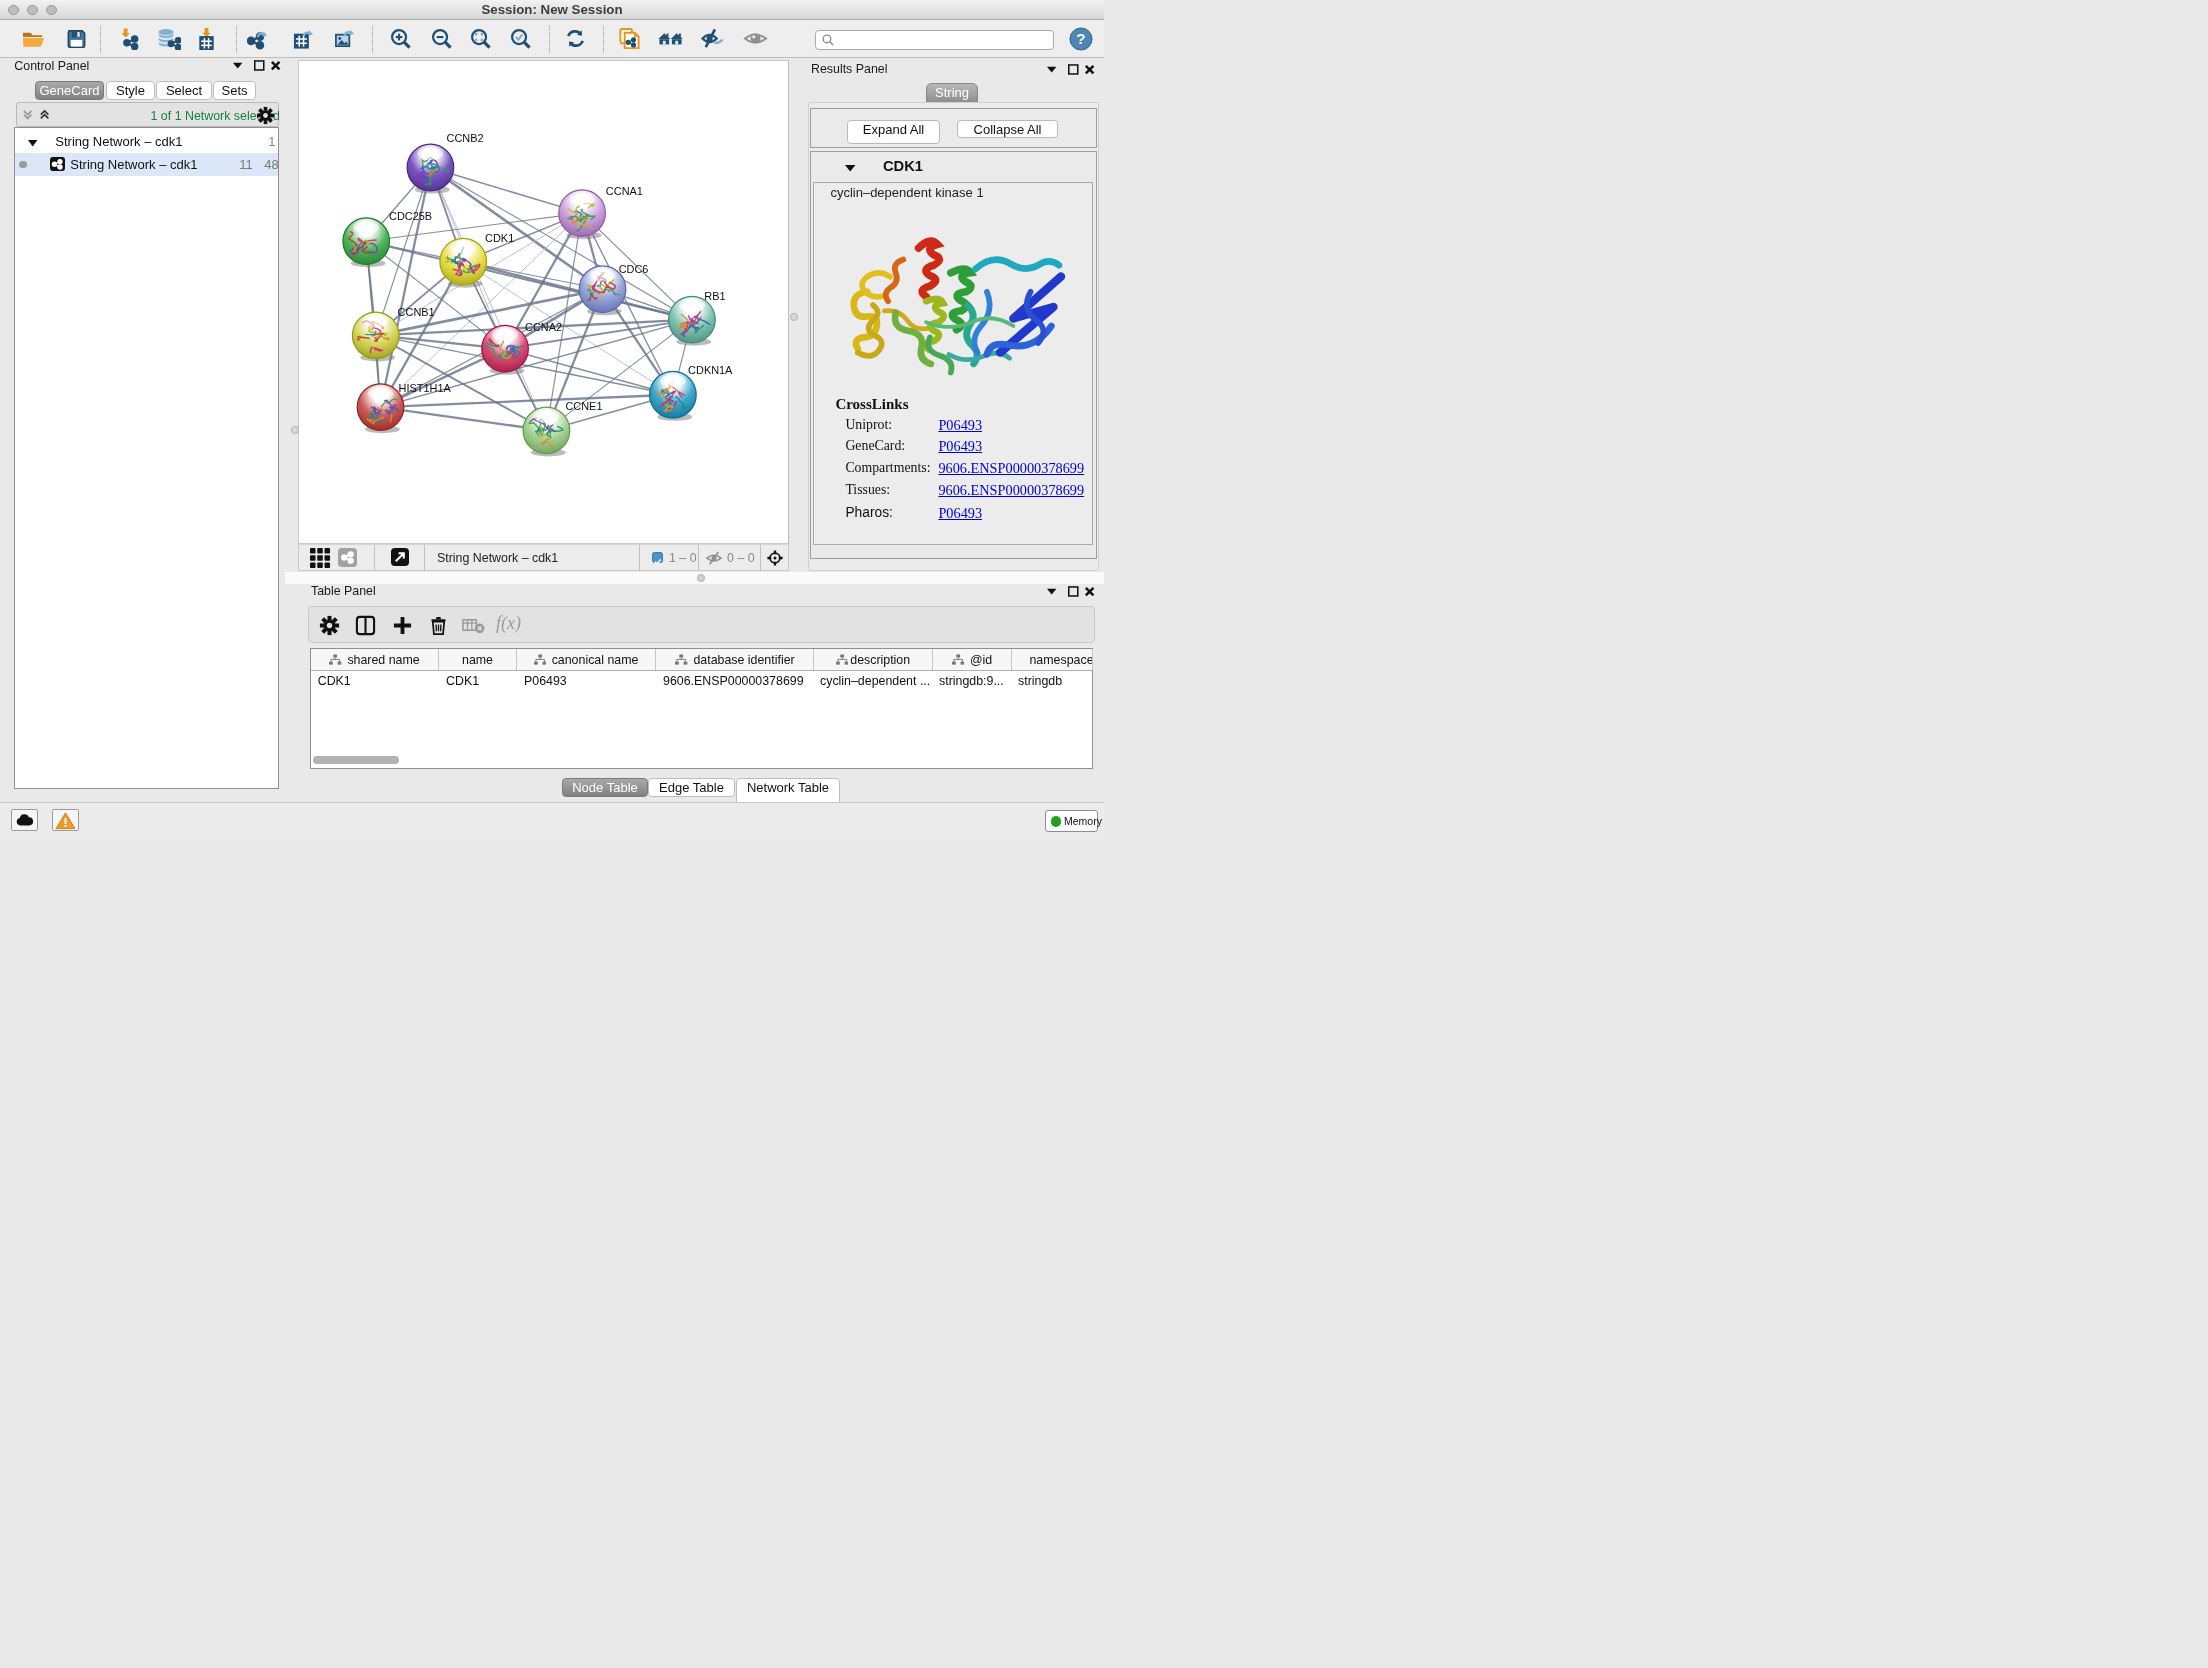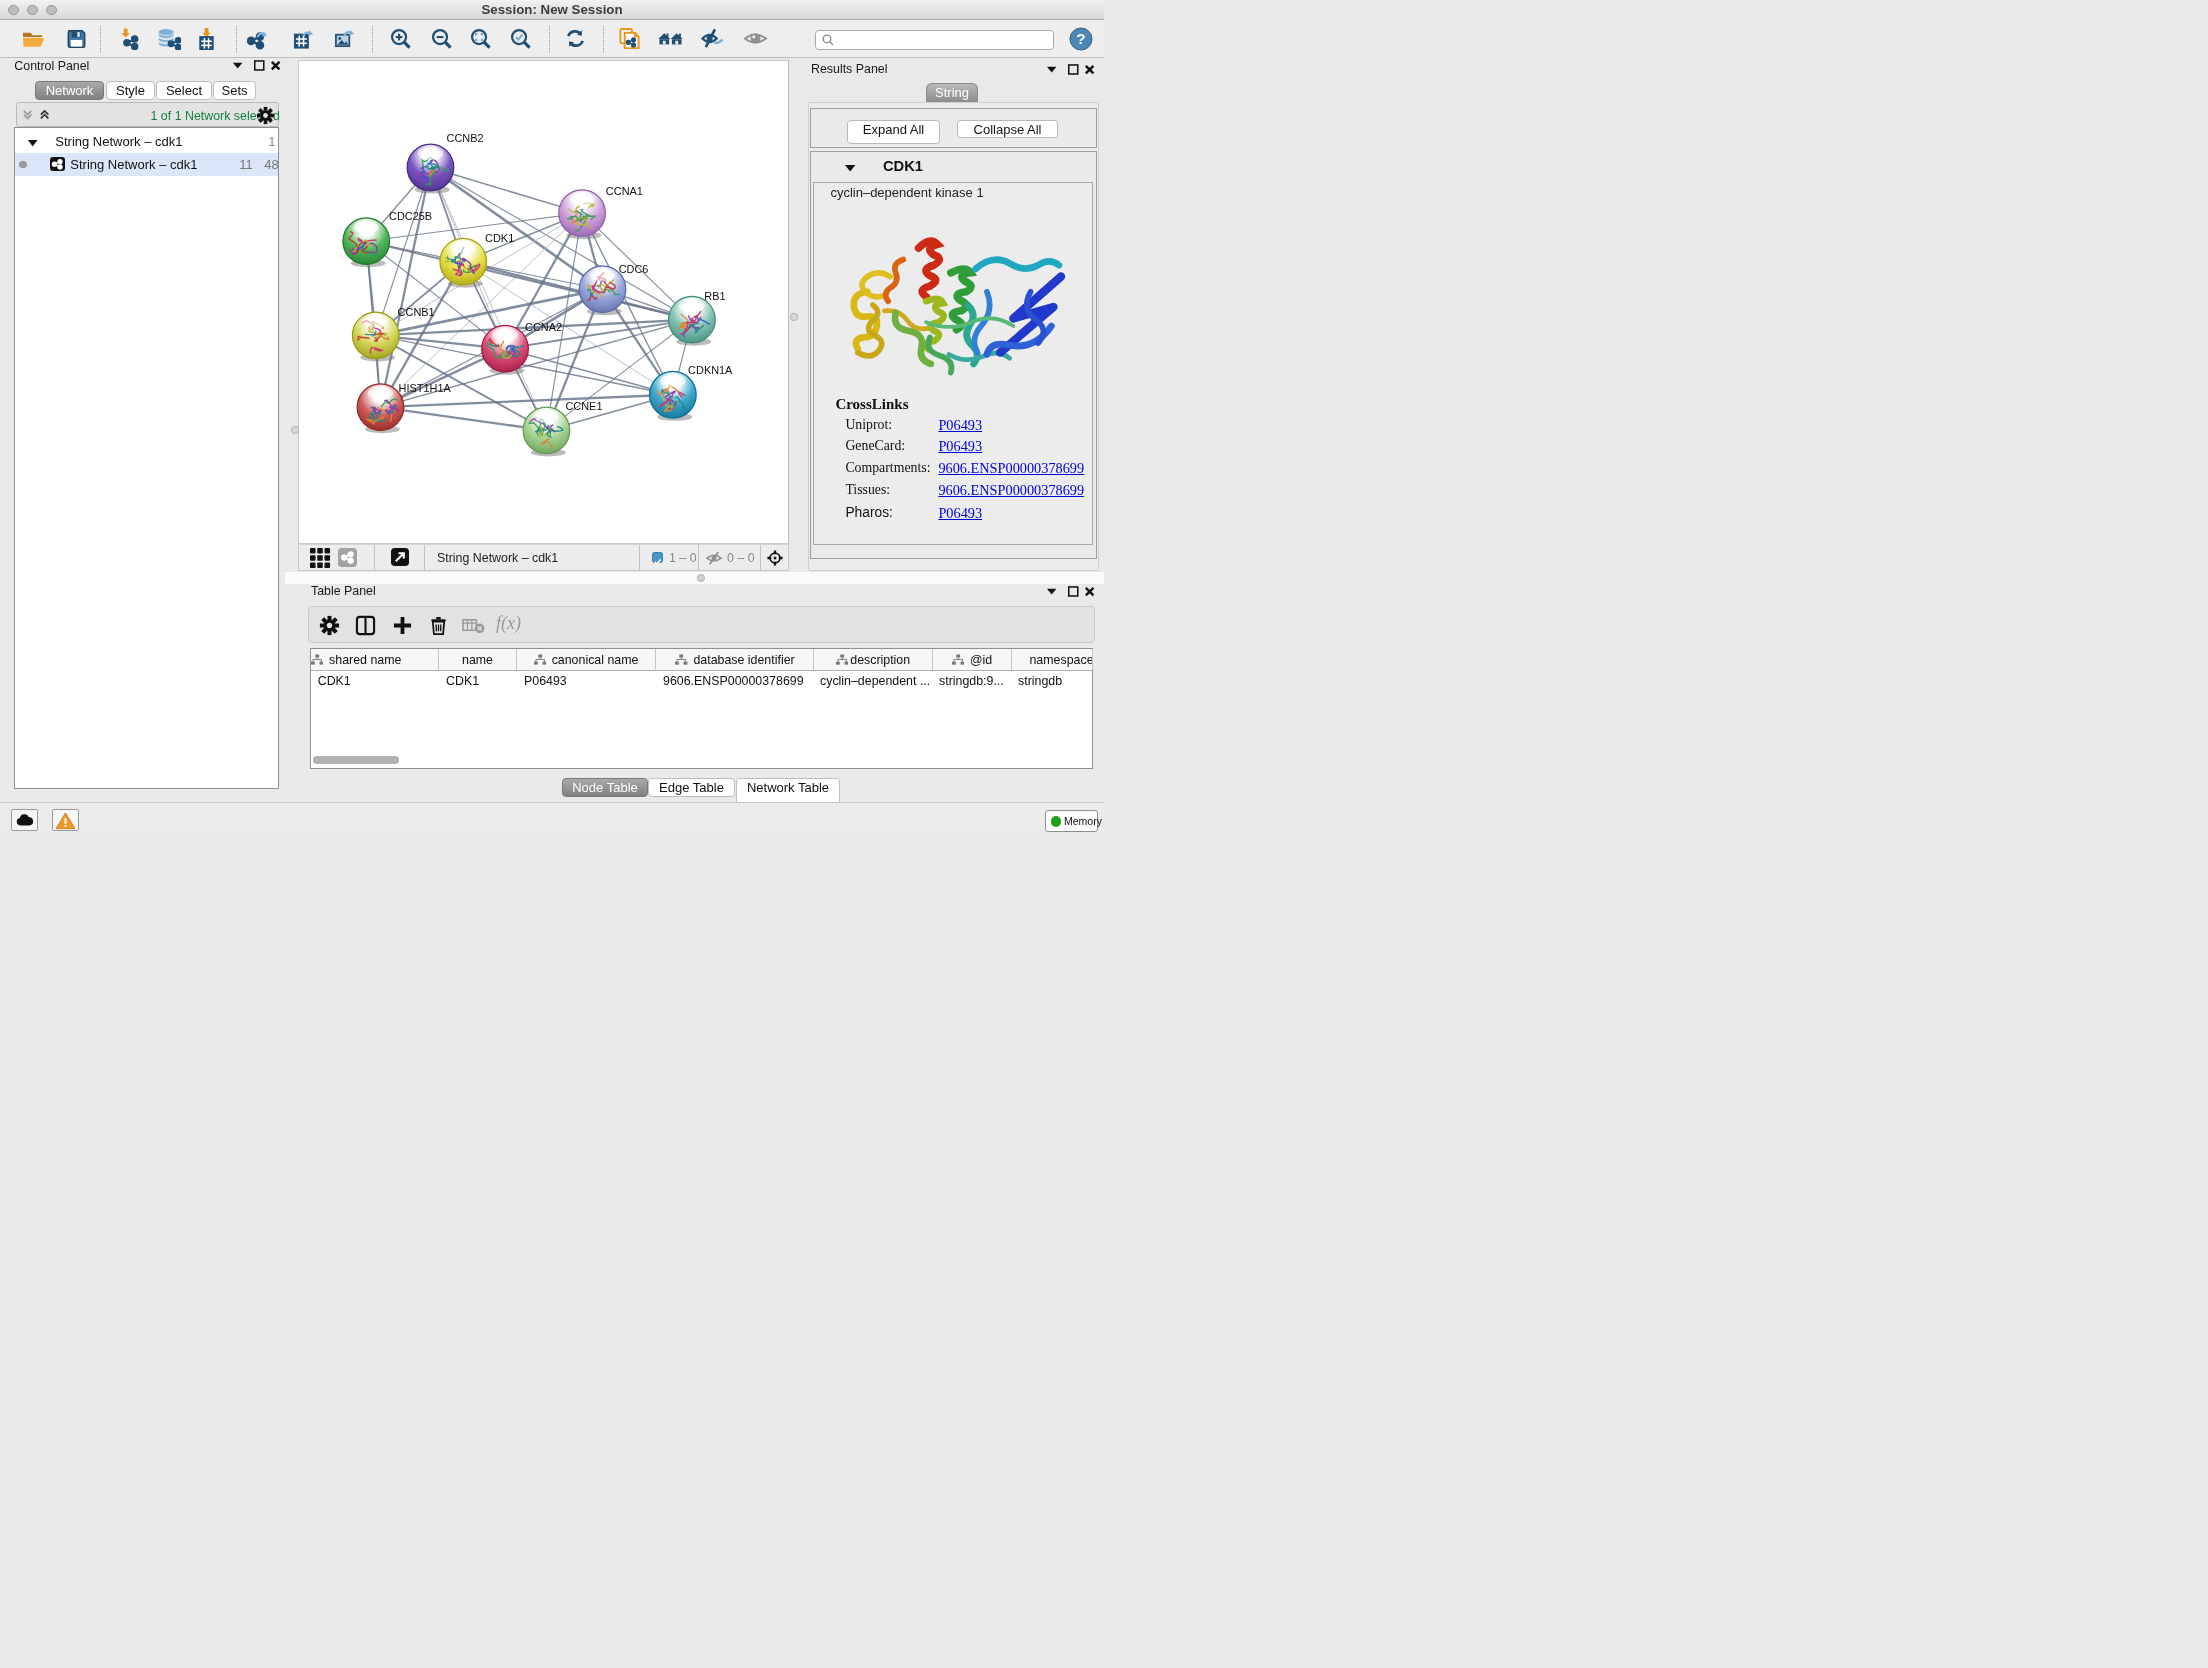--- a/index.html
+++ b/index.html
@@ -166,21 +166,21 @@
         <circle cx="12.5" cy="12.5" r="11.5" fill="none" stroke="#2f628c" stroke-width="1"></circle>
         <text x="12.5" y="18" font-size="16" font-weight="bold" fill="#fff" text-anchor="middle" font-family="Liberation Sans">?</text>
       </svg></div>
   </div>
 <div class="abs panel-title" style="left:14.3px;top:59px">Control Panel</div>
 <svg class="abs" width="57" height="11.4" viewBox="0 0 60 12" style="left:231px;top:60px">
     <path d="M2 3 L12 3 L7 9 z" fill="#111"></path>
     <rect x="25" y="1" width="9.5" height="9.5" fill="none" stroke="#111" stroke-width="1.6"></rect>
     <path d="M43 2 L51 10 M51 2 L43 10" stroke="#111" stroke-width="2.6"></path>
   </svg>
-<div class="tabbtn tabsel" style="left:35px;top:81px;width:69px">Network</div>
+<div class="tabbtn tabsel" style="left:35px;top:81px;width:69px">GeneCard</div>
 <div class="tabbtn" style="left:106px;top:81px;width:49px">Style</div>
 <div class="tabbtn" style="left:156px;top:81px;width:56px">Select</div>
 <div class="tabbtn" style="left:213px;top:81px;width:43px">Sets</div>
 <div class="abs" style="left:16px;top:102px;width:263px;height:25px;background:#e3e3e3;border:1px solid #b9b9b9;border-radius:2.9px">
     <svg width="32" height="13.3" viewBox="0 0 34 14" style="position:absolute;left:4.8px;top:5.7px">
       <path d="M2 2 L6 6 L10 2 M2 6 L6 10 L10 6" fill="none" stroke="#9a9a9a" stroke-width="1.8"></path>
       <path d="M20 6 L24 2 L28 6 M20 10 L24 6 L28 10" fill="none" stroke="#333" stroke-width="1.8"></path>
     </svg>
     <div class="abs" style="left:0;top:5.7px;width:263px;text-align:right;font-size:12.4px;color:#15803d">1 of 1 Network selected</div>
     <svg width="21" height="21" viewBox="0 0 22 22" style="position:absolute;left:238px;top:1.9px">
@@ -693,21 +693,21 @@
       <line x1="2" y1="8.5" x2="16" y2="8.5" stroke="#9a9a9a" stroke-width="1.3"></line>
       <line x1="6.7" y1="5" x2="6.7" y2="16" stroke="#9a9a9a" stroke-width="1.3"></line>
       <line x1="11.3" y1="5" x2="11.3" y2="16" stroke="#9a9a9a" stroke-width="1.3"></line>
       <circle cx="19.5" cy="14" r="5" fill="#9a9a9a"></circle>
       <path d="M17.5 12 l4 4 M21.5 12 l-4 4" stroke="#e2e2e2" stroke-width="1.5"></path>
     </svg>
     <div class="abs" style="left:187px;top:5.7px;font-family:'Liberation Serif',serif;font-style:italic;font-size:18px;color:#9a9a9a">f(x)</div>
   </div>
 <div class="abs" style="left:310px;top:648px;width:783px;height:121px;background:#fff;border:1px solid #8f8f8f">
     <div class="abs" style="left:0;top:0;width:781px;height:22px;background:#f7f7f7;border-bottom:1px solid #b0b0b0">
-      <div class="abs" style="left:0px;top:0;width:128px;height:21px;display:flex;align-items:center;gap:5.7px;font-size:12.4px;color:#111;border-right:1px solid #c6c6c6;overflow:hidden">
+      <div class="abs" style="left:0px;top:0;width:128px;height:21px;display:flex;align-items:center;justify-content:center;gap:5.7px;font-size:12.4px;color:#111;border-right:1px solid #c6c6c6;overflow:hidden">
         <svg width="12.4" height="11.4" viewBox="0 0 13 12">
           <rect x="4.5" y="0.5" width="4" height="3.2" fill="#777"></rect>
           <path d="M6.5 3.7 v2 M2 8 v-2.3 h9 v2.3" fill="none" stroke="#777" stroke-width="1"></path>
           <rect x="0" y="8" width="4" height="3.2" fill="#777"></rect>
           <rect x="9" y="8" width="4" height="3.2" fill="#777"></rect>
         </svg>
         <span>shared name</span>
       </div>
       <div class="abs" style="left:128px;top:0;width:78px;height:21px;display:flex;align-items:center;justify-content:center;gap:5.7px;font-size:12.4px;color:#111;border-right:1px solid #c6c6c6;overflow:hidden">
         <span>name</span>

